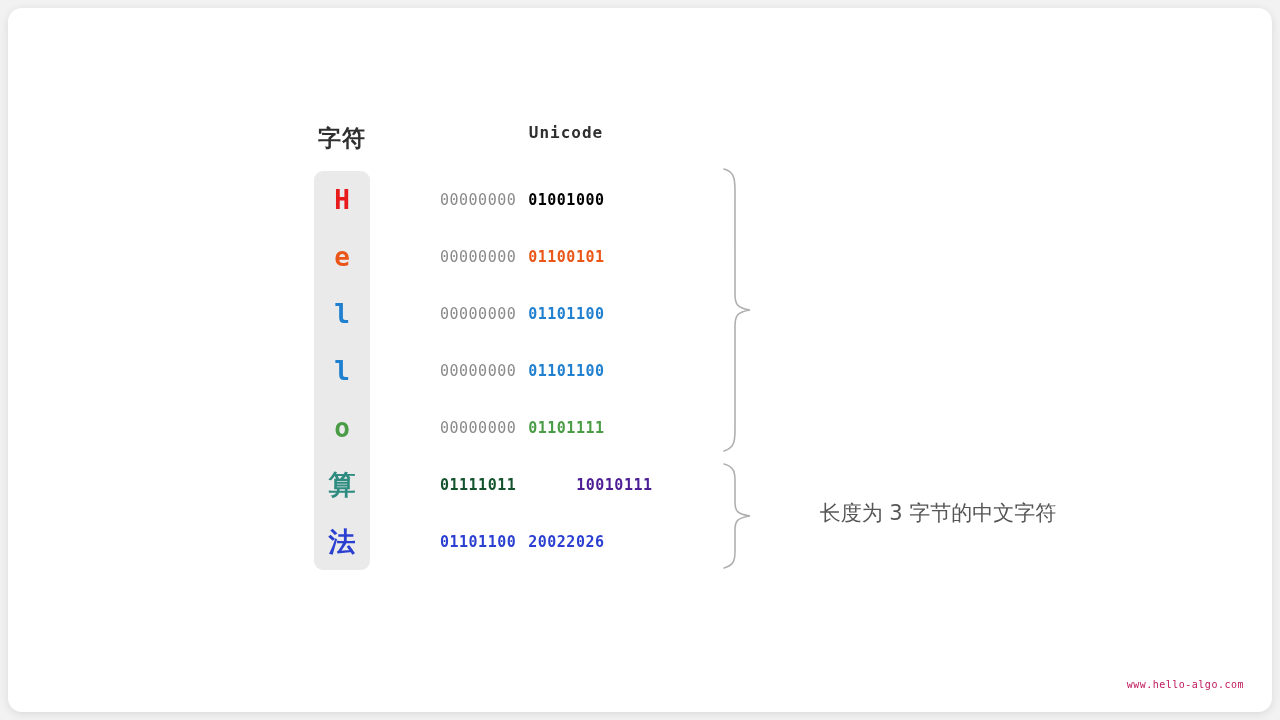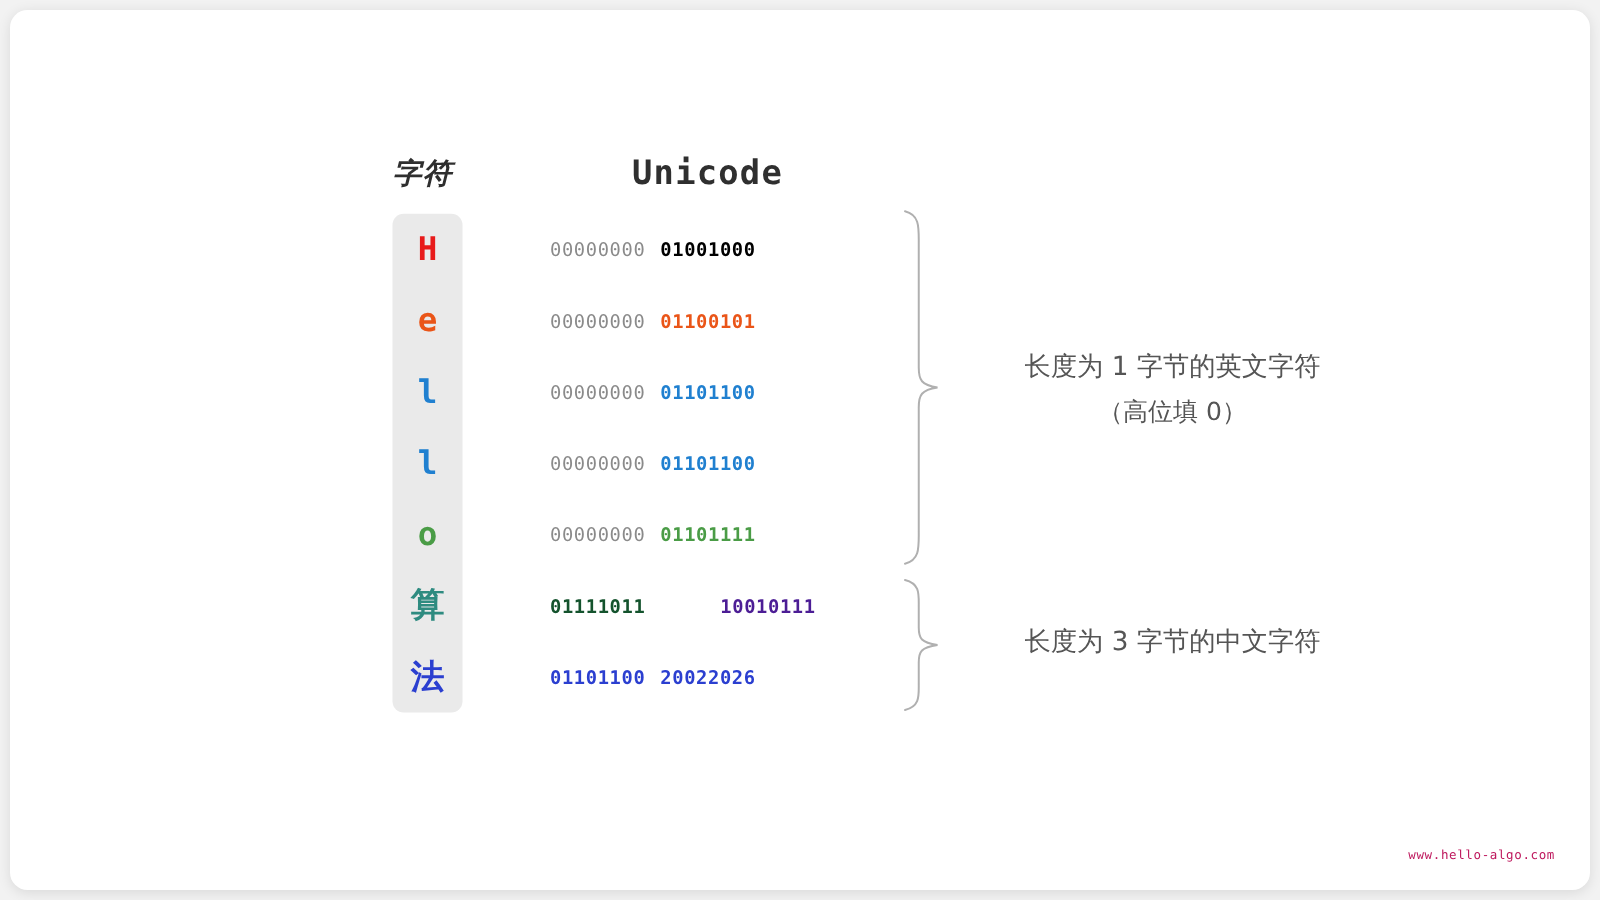--- a/index.html
+++ b/index.html
@@ -28,31 +28,31 @@
   .col-header {
     position: absolute;
     font-weight: bold;
     color: #2f2f2f;
     white-space: nowrap;
   }
   #header-char {
     left: 306px;
     top: 115px;
     width: 56px;
+    text-align: center;
     font-size: 23px;
     font-family: "Liberation Sans", "DejaVu Sans", sans-serif;
     letter-spacing: 1px;
-    font-style: italic;
   }
   #header-unicode {
     left: 432px;
     top: 115px;
     width: 252px;
     text-align: center;
-    font-size: 27px;
+    font-size: 16px;
     font-family: "DejaVu Sans Mono", "Liberation Mono", monospace;
     letter-spacing: 1px;
   }
 
   
   #char-column {
     position: absolute;
     left: 306px;
     top: 163px;
     width: 56px;
@@ -181,23 +181,19 @@
   <svg class="brace" id="brace-2" style="left:712px; top:453px;" width="34" height="110" viewBox="0 0 34 110">
     <path d="M 4 3
              C 16 6, 15 14, 15 24
              L 15 41
              C 15 50, 17 53, 30 55
              C 17 57, 15 60, 15 69
              L 15 86
              C 15 96, 16 104, 4 107" fill="none" stroke="#b0b0b0" stroke-width="1.6" stroke-linecap="round"></path>
   </svg>
 
-  <div class="annotation" id="annotation-1">
-    <span>长度为 1 字节的英文字符</span>
-    <span class="sub">（高位填 0）</span>
-  </div>
   <div class="annotation" id="annotation-2">
     <span>长度为 3 字节的中文字符</span>
   </div>
 
   <div id="watermark">www.hello-algo.com</div>
 
 </div>
 
 </body></html>

